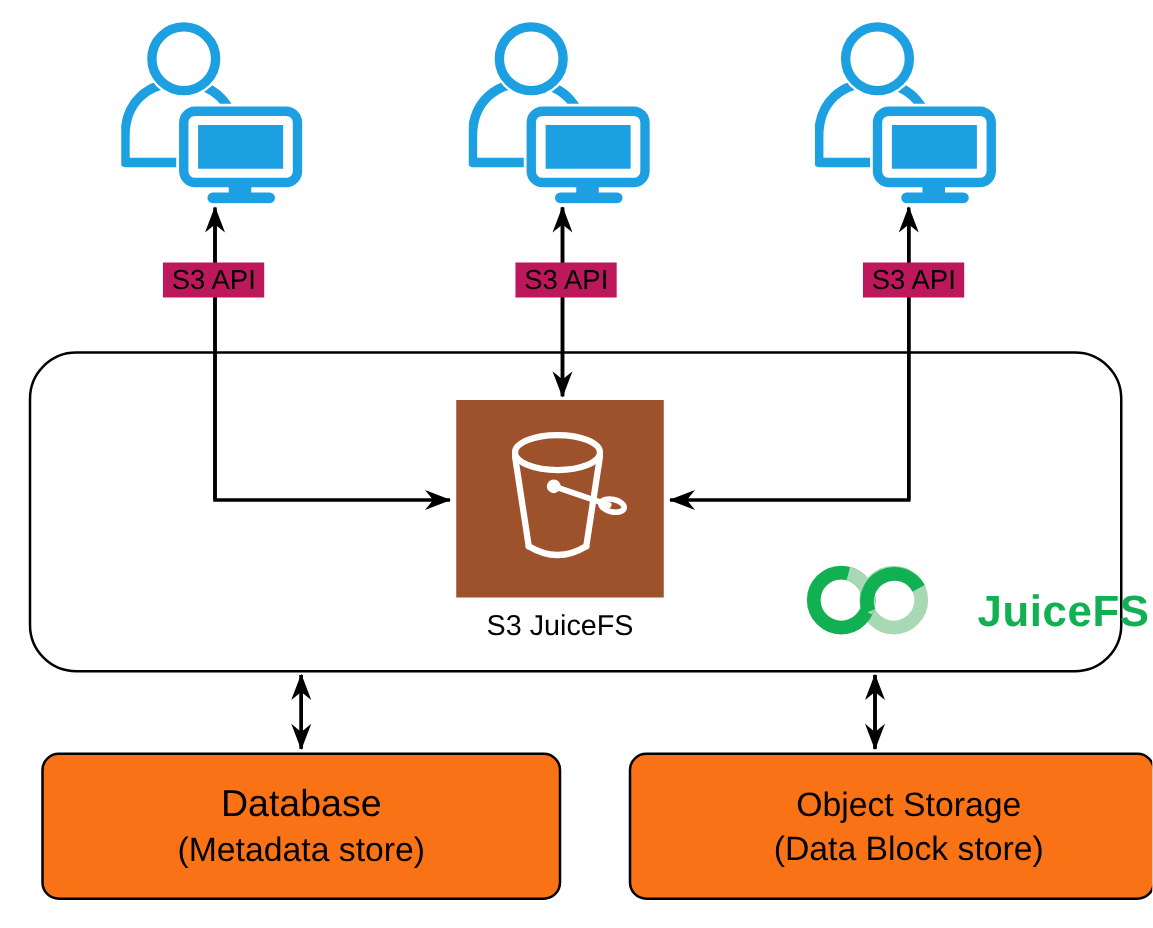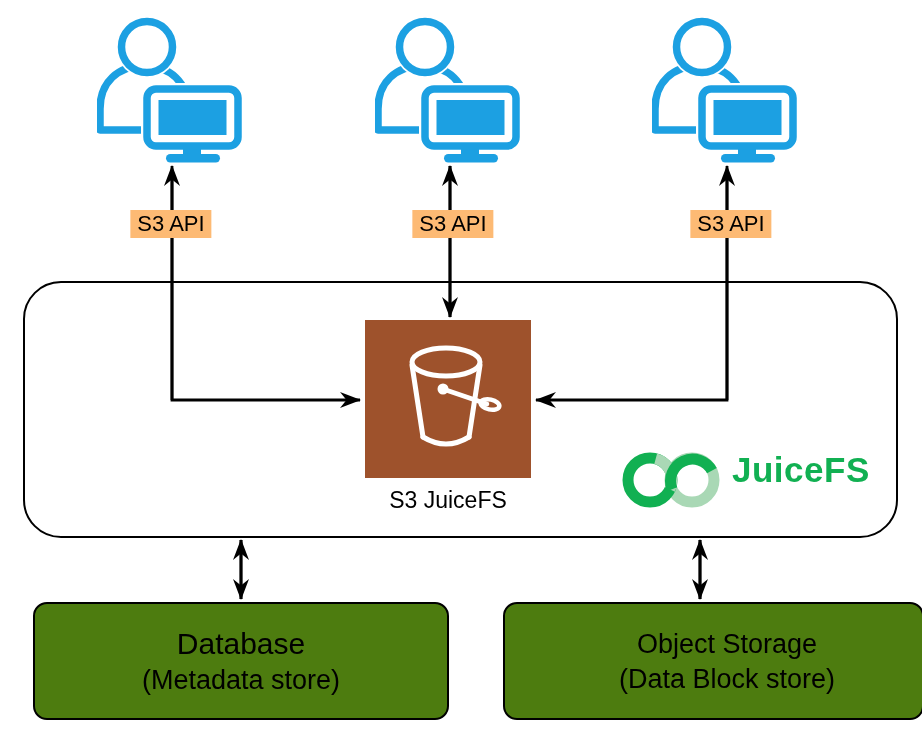--- a/index.html
+++ b/index.html
@@ -12,51 +12,51 @@
   html,body{margin:0;padding:0;background:#fff;}
   body{font-family:"Liberation Sans", sans-serif;}
   .canvas{position:relative;width:922px;height:742px;background:#fff;overflow:hidden;}
 
   .big-box{
     position:absolute;left:23px;top:281px;width:871px;height:253px;
     border:2.5px solid var(--line);border-radius:38px;background:#fff;z-index:1;
   }
   .bottom-box{
     position:absolute;top:602px;height:114px;border:2.5px solid var(--line);
-    border-radius:14px;background:#4d7c0f;z-index:1;
+    border-radius:14px;background:#f97316;z-index:1;
     display:flex;flex-direction:column;align-items:center;justify-content:center;
     text-align:center;color:#000;
   }
   .bottom-box .title{font-size:30px;line-height:38px;}
   .bottom-box .subtitle{font-size:27px;line-height:34px;}
   .db-box{left:33px;width:412px;}
   .os-box{left:503px;width:390px;padding-left:27px;}
   .os-box .title{font-size:27px;line-height:36px;}
 
   .lines-svg{position:absolute;left:0;top:0;width:922px;height:742px;z-index:2;pointer-events:none;}
 
   .user-node{position:absolute;top:13px;width:150px;height:150px;z-index:3;}
   .u1{left:97px;} .u2{left:375px;} .u3{left:652px;}
 
   .api-label{
     position:absolute;top:210px;transform:translateX(-50%);
-    background:#fdba74;padding:1px 7px;font-size:22px;color:#000;z-index:4;white-space:nowrap;
+    background:#be185d;padding:1px 7px;font-size:22px;color:#000;z-index:4;white-space:nowrap;
   }
   .l1{left:171px;} .l2{left:453px;} .l3{left:731px;}
 
   .gateway-tile{
     position:absolute;left:365px;top:320px;width:166px;height:158px;
     background:var(--brown);z-index:3;
   }
   .gateway-label{
     position:absolute;left:365px;top:487px;width:166px;text-align:center;
     font-size:23px;color:#000;z-index:3;white-space:nowrap;
   }
 
-  .logo{position:absolute;left:620px;top:450px;display:flex;align-items:flex-start;z-index:3;}
+  .logo{position:absolute;left:643px;top:450px;display:flex;align-items:flex-end;z-index:3;gap:27px;}
   .logo-text{font-size:35px;font-weight:bold;color:var(--green);margin-left:10px;letter-spacing:0.5px;}
 </style>
 </head>
 <body>
 
 <div class="canvas">
 
   <div class="big-box"></div>
 
   <div class="bottom-box db-box">

